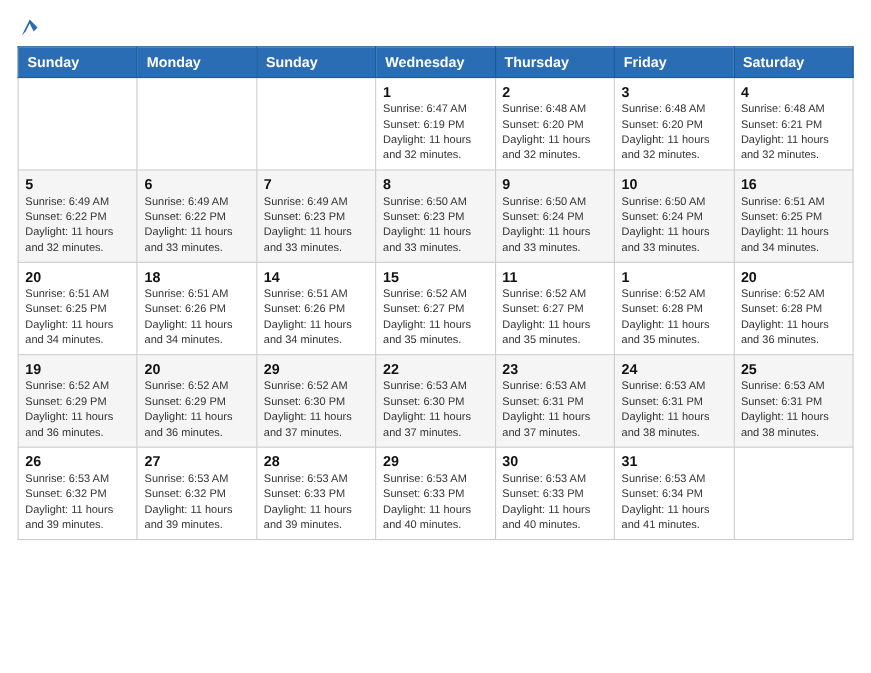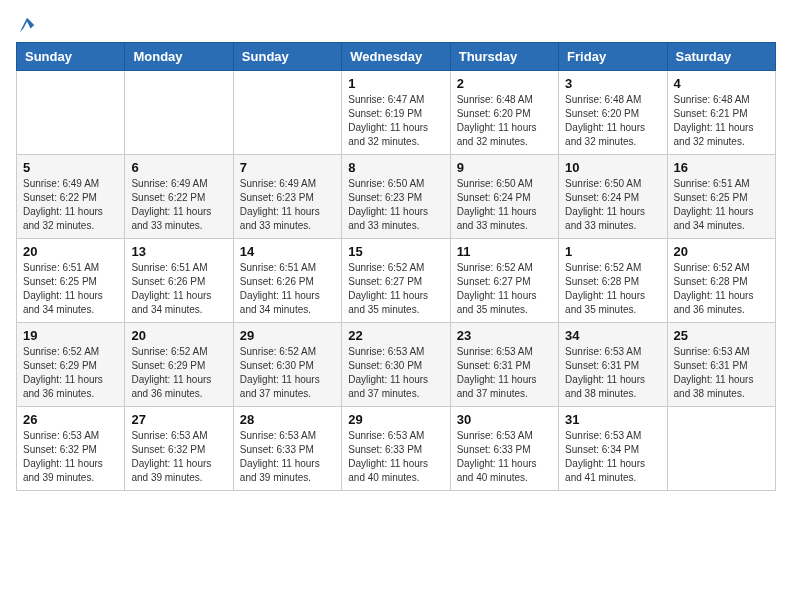--- a/index.html
+++ b/index.html
@@ -188,21 +188,21 @@
         </td>
       </tr>
       <tr>
         <td>
           <div class="day-num">20</div>
           <div class="day-info" style="white-space: pre-line;">Sunrise: 6:51 AM
 Sunset: 6:25 PM
 Daylight: 11 hours and 34 minutes.</div>
         </td>
         <td>
-          <div class="day-num">13</div>
+          <div class="day-num">18</div>
           <div class="day-info" style="white-space: pre-line;">Sunrise: 6:51 AM
 Sunset: 6:26 PM
 Daylight: 11 hours and 34 minutes.</div>
         </td>
         <td>
           <div class="day-num">14</div>
           <div class="day-info" style="white-space: pre-line;">Sunrise: 6:51 AM
 Sunset: 6:26 PM
 Daylight: 11 hours and 34 minutes.</div>
         </td>
@@ -256,21 +256,21 @@
 Sunset: 6:30 PM
 Daylight: 11 hours and 37 minutes.</div>
         </td>
         <td>
           <div class="day-num">23</div>
           <div class="day-info" style="white-space: pre-line;">Sunrise: 6:53 AM
 Sunset: 6:31 PM
 Daylight: 11 hours and 37 minutes.</div>
         </td>
         <td>
-          <div class="day-num">34</div>
+          <div class="day-num">24</div>
           <div class="day-info" style="white-space: pre-line;">Sunrise: 6:53 AM
 Sunset: 6:31 PM
 Daylight: 11 hours and 38 minutes.</div>
         </td>
         <td>
           <div class="day-num">25</div>
           <div class="day-info" style="white-space: pre-line;">Sunrise: 6:53 AM
 Sunset: 6:31 PM
 Daylight: 11 hours and 38 minutes.</div>
         </td>

